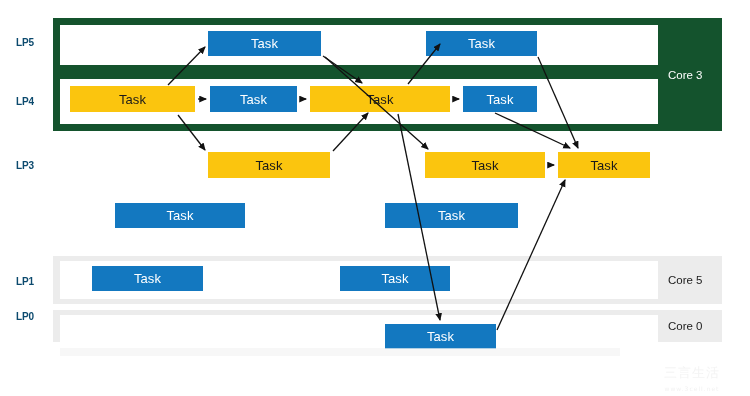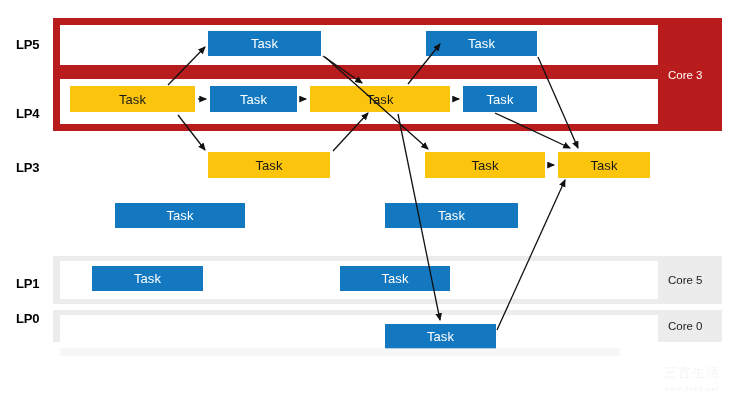--- a/index.html
+++ b/index.html
@@ -8,34 +8,34 @@
     background:#ffffff;
     font-family:"Liberation Sans", sans-serif;
     overflow:hidden;
     position:relative;
   }
   #stage{position:absolute;left:0;top:0;width:750px;height:396px;}
 
   
   .lp-label{
     position:absolute;
-    font-size:13px;
+    font-size:10px;
     font-weight:700;
-    color:#000000;
+    color:#0c4a6e;
     letter-spacing:-0.2px;
     line-height:1;
     left:16px;
   }
 
   
   .core-group{
     position:absolute;
     left:53px;
     width:669px;
-    background:#b91c1c;
+    background:#14532d;
     box-sizing:border-box;
   }
   .core-group.gray{background:#ececec;}
 
   .core-tag{
     position:absolute;
     right:0px;
     top:0;
     bottom:0;
     width:64px;
@@ -114,21 +114,21 @@
     background:#f3f3f3;
     opacity:.7;
   }
 </style>
 </head>
 <body>
 
 <div id="stage">
 
   <div class="lp-label" style="top:38px">LP5</div>
-  <div class="lp-label" style="top:107px">LP4</div>
+  <div class="lp-label" style="top:97px">LP4</div>
   <div class="lp-label" style="top:161px">LP3</div>
   <div class="lp-label" style="top:277px">LP1</div>
   <div class="lp-label" style="top:312px">LP0</div>
 
   <div class="core-group" style="top:18px;height:113px">
     <div class="lane" style="left:7px;top:7px;width:598px;height:40px"></div>
     <div class="lane" style="left:7px;top:61px;width:598px;height:45px"></div>
     <div class="core-tag">Core 3</div>
   </div>
 

